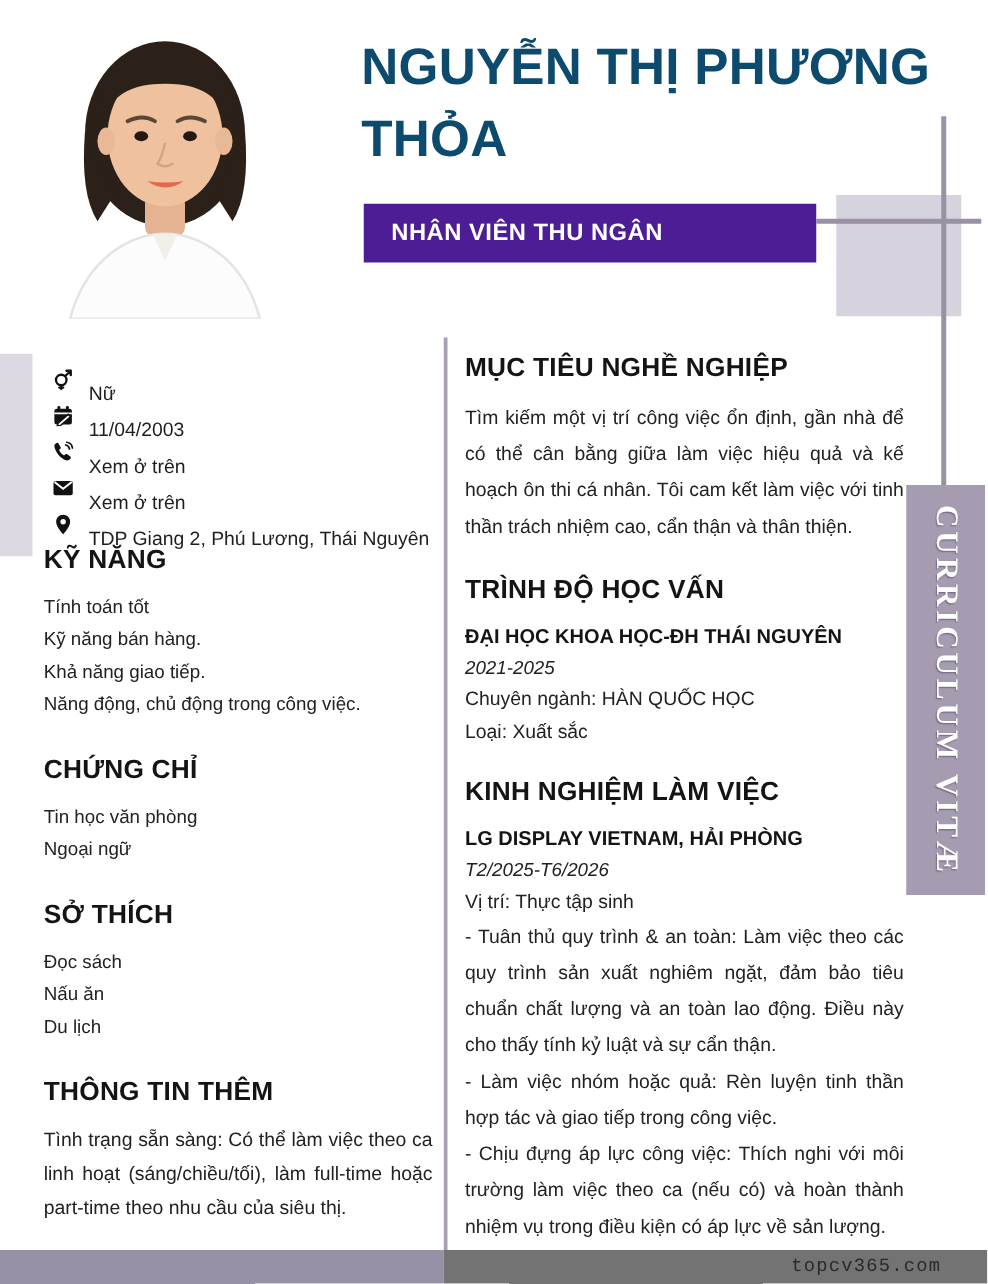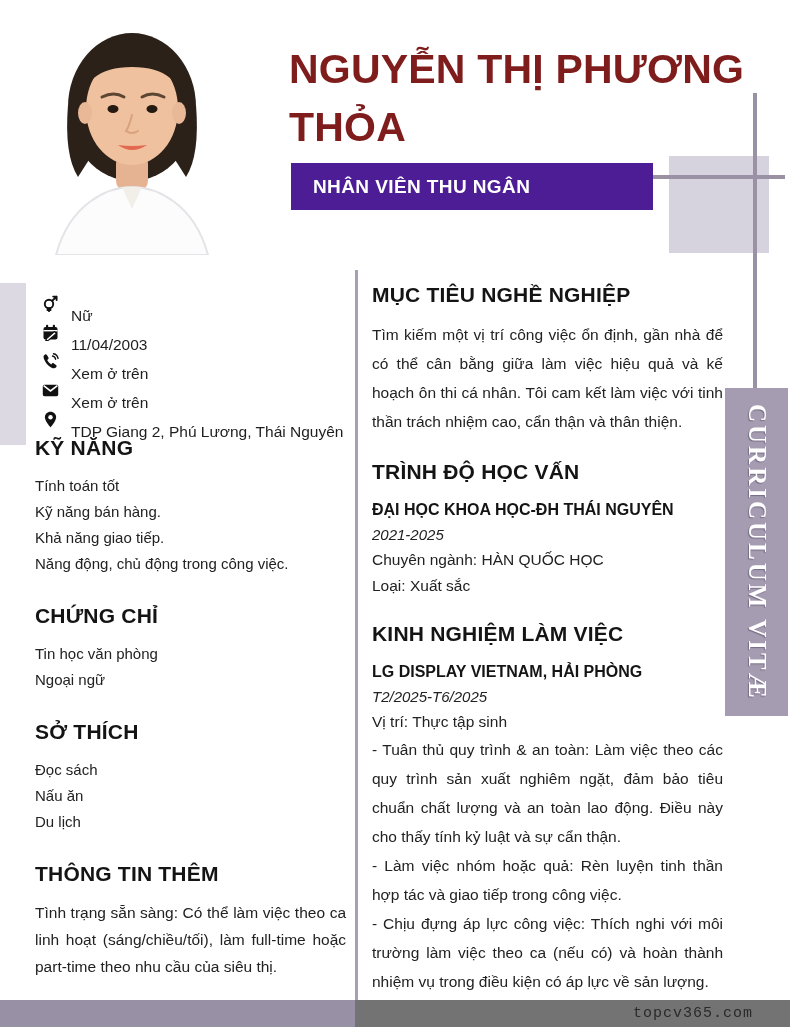--- a/index.html
+++ b/index.html
@@ -2,22 +2,22 @@
 <html><head>
 <meta charset="utf-8">
 <style>
   * { margin:0; padding:0; box-sizing:border-box; }
   html,body { background:#fff; }
   body { font-family:"Liberation Sans", sans-serif; color:#1c1c1c; }
   .page { position:relative; width:790px; height:1027px; background:#ffffff; overflow:hidden; }
 
   
   .photo-wrap { position:absolute; left:30px; top:5px; width:205px; height:250px; }
-  .name { position:absolute; left:289px; top:40px; width:470px;
-          font-size:41px; line-height:58px; font-weight:800; color:#7f1d1d; letter-spacing:.2px; }
+  .name { position:absolute; left:289px; top:24px; width:470px;
+          font-size:41px; line-height:58px; font-weight:800; color:#0c4a6e; letter-spacing:.2px; }
   .job-banner { position:absolute; left:291px; top:163px; width:362px; height:47px;
                 background:#4c1d95; display:flex; align-items:center; padding-left:22px; }
   .job-banner span { color:#ffffff; font-weight:700; font-size:19px; letter-spacing:.4px; }
 
   
   .deco-square { position:absolute; left:669px; top:156px; width:100px; height:97px; background:#d7d3de; }
   .deco-hline  { position:absolute; left:653px; top:175px; width:132px; height:4px; background:#9a91a5; }
   .deco-vline  { position:absolute; left:753px; top:93px;  width:4px;  height:295px; background:#9a91a5; }
 
   
@@ -201,21 +201,21 @@
       <h2 class="sec">TRÌNH ĐỘ HỌC VẤN</h2>
       <div class="sub-bold">ĐẠI HỌC KHOA HỌC-ĐH THÁI NGUYÊN</div>
       <div class="sub-italic">2021-2025</div>
       <div class="sub-line">Chuyên ngành: HÀN QUỐC HỌC</div>
       <div class="sub-line">Loại: Xuất sắc</div>
     </div>
 
     <div class="sec-block">
       <h2 class="sec">KINH NGHIỆM LÀM VIỆC</h2>
       <div class="sub-bold">LG DISPLAY VIETNAM, HẢI PHÒNG</div>
-      <div class="sub-italic">T2/2025-T6/2025</div>
+      <div class="sub-italic">T2/2025-T6/2026</div>
       <div class="sub-line">Vị trí: Thực tập sinh</div>
       <p class="para-r">- Tuân thủ quy trình &amp; an toàn: Làm việc theo các quy trình sản xuất nghiêm ngặt, đảm bảo tiêu chuẩn chất lượng và an toàn lao động. Điều này cho thấy tính kỷ luật và sự cẩn thận.</p>
       <p class="para-r">- Làm việc nhóm hoặc quả: Rèn luyện tinh thần hợp tác và giao tiếp trong công việc.</p>
       <p class="para-r">- Chịu đựng áp lực công việc: Thích nghi với môi trường làm việc theo ca (nếu có) và hoàn thành nhiệm vụ trong điều kiện có áp lực về sản lượng.</p>
     </div>
 
   </div>
 
   <div class="cv-ribbon">CURRICULUM VITÆ</div>
 

